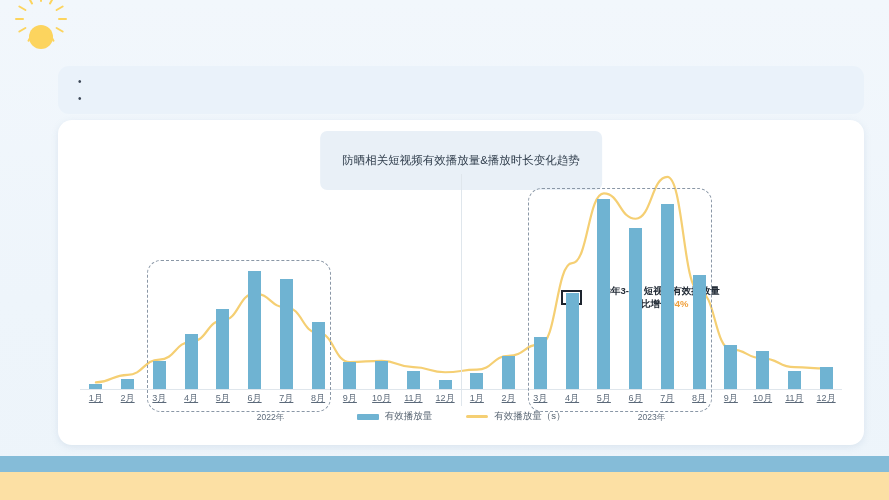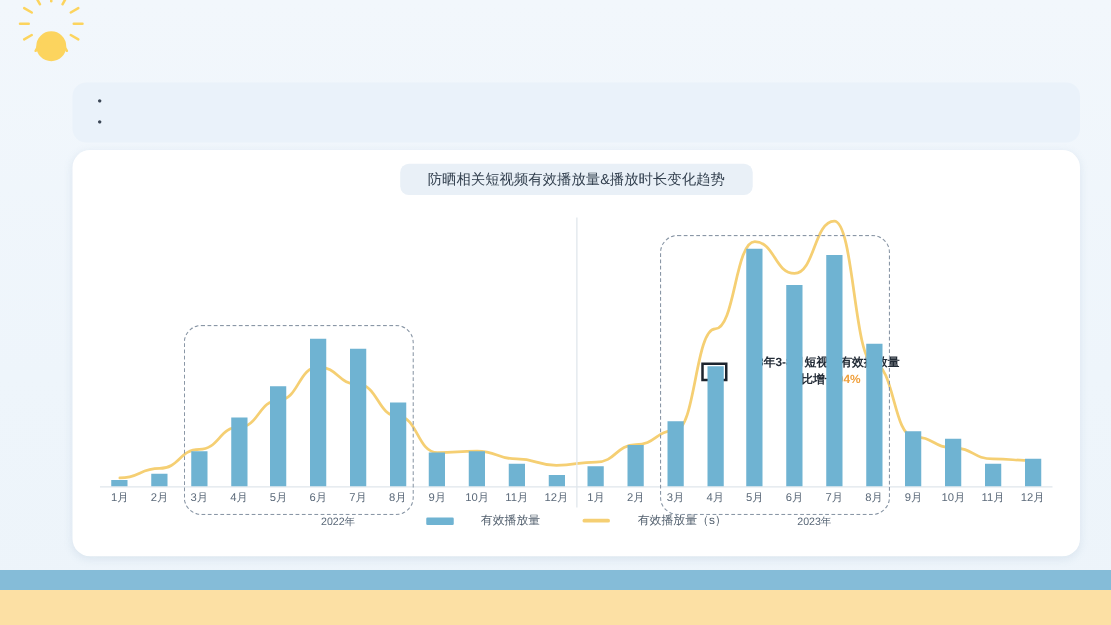--- a/index.html
+++ b/index.html
@@ -92,21 +92,21 @@
     border-radius: 14px;
     box-shadow: 0 2px 7px rgba(120,150,180,.16);
   }
   .chart-title-pill {
     position: absolute;
     left: 50%;
     transform: translateX(-50%);
     top: 11px;
     background: #e9f0f7;
     border-radius: 7px;
-    padding: 5px 22px;
+    padding: 22px 22px;
     font-size: 11.5px;
     color: #33404f;
     white-space: nowrap;
   }
 
   
   .plot {
     position: absolute;
     left: 22px; top: 48px;
     width: 762px; height: 222px;
@@ -142,20 +142,21 @@
     left: 22px; top: 272px;
     width: 762px; height: 16px;
   }
   .axis-label {
     position: absolute;
     font-size: 9px;
     color: #5c6a7a;
     text-align: right;
     transform: translateX(-50%);
     white-space: nowrap;
+    text-decoration: underline;
   }
 
   .year-label {
     position: absolute;
     font-size: 8.5px;
     color: #5c6a7a;
     transform: translateX(-50%);
     white-space: nowrap;
     text-align: right;
   }
@@ -212,21 +213,21 @@
     left: 0; right: 0;
     top: 290px;
     display: flex;
     justify-content: center;
     gap: 34px;
     align-items: center;
   }
   .leg-item {
     display: flex;
     align-items: center;
-    gap: 22px;
+    gap: 6px;
     font-size: 9.5px;
     color: #54616f;
     white-space: nowrap;
   }
   .leg-swatch-bar {
     width: 22px; height: 6px;
     background: #6fb3d2;
     border-radius: 1px;
   }
   .leg-swatch-line {

